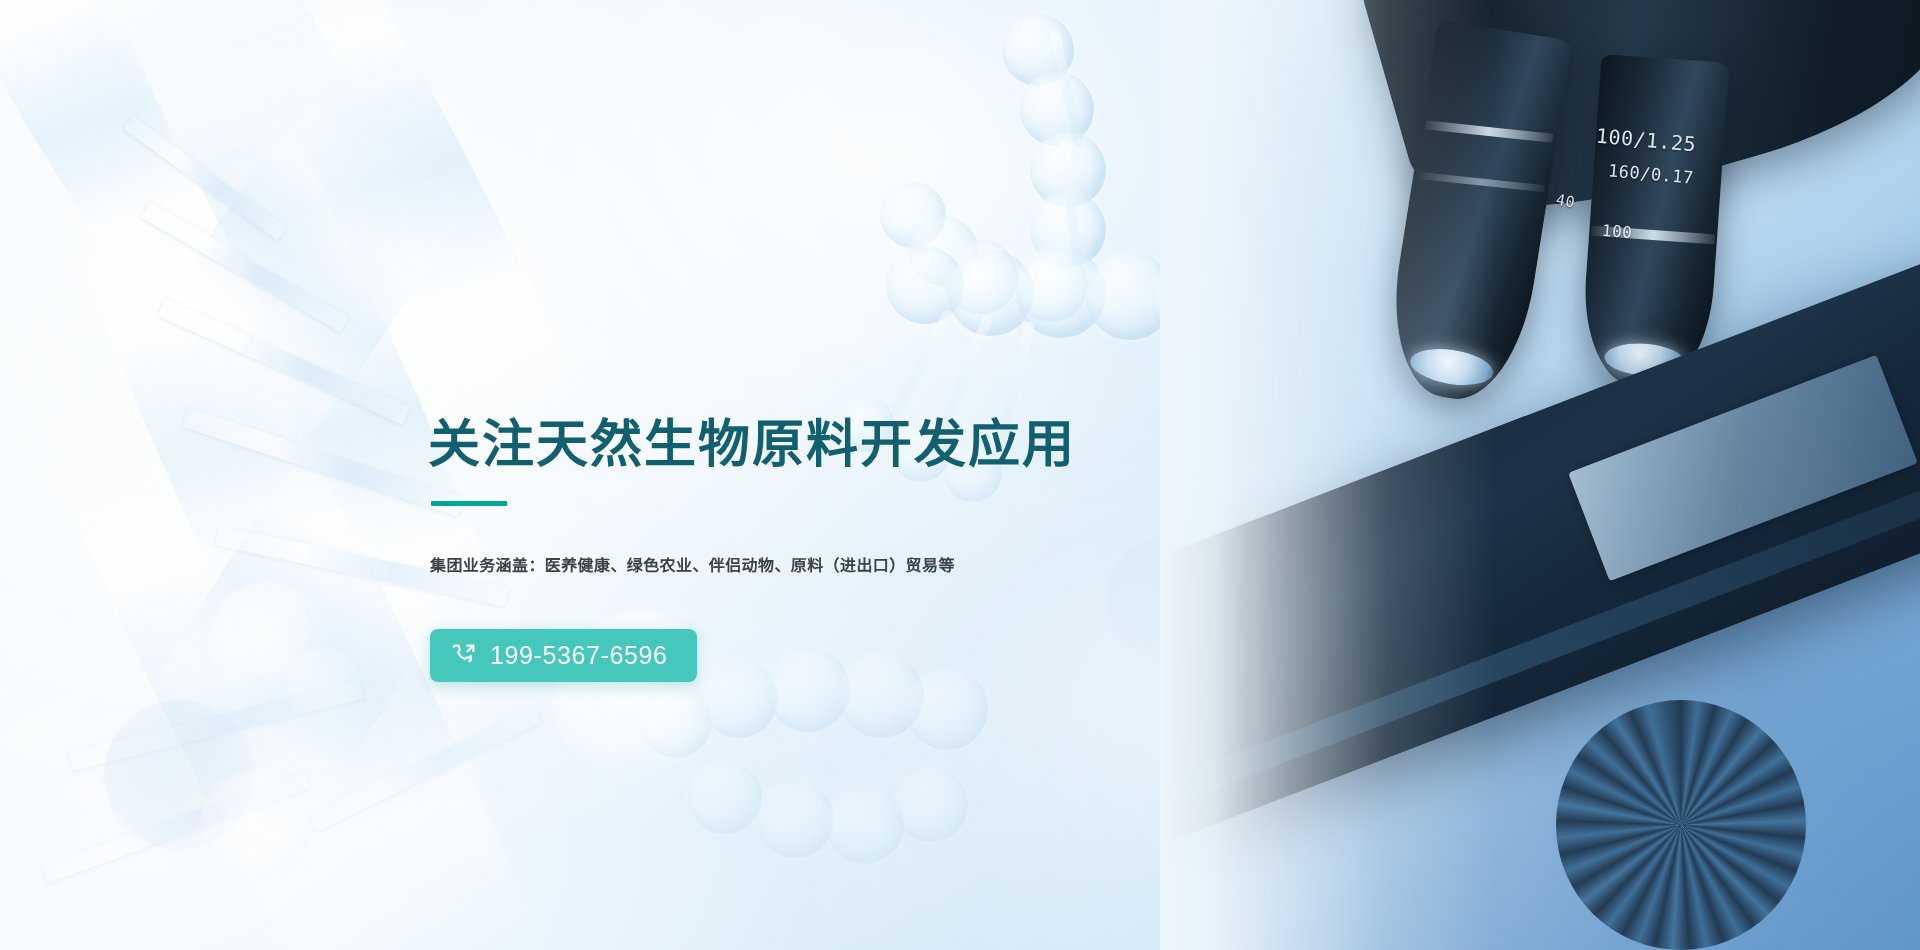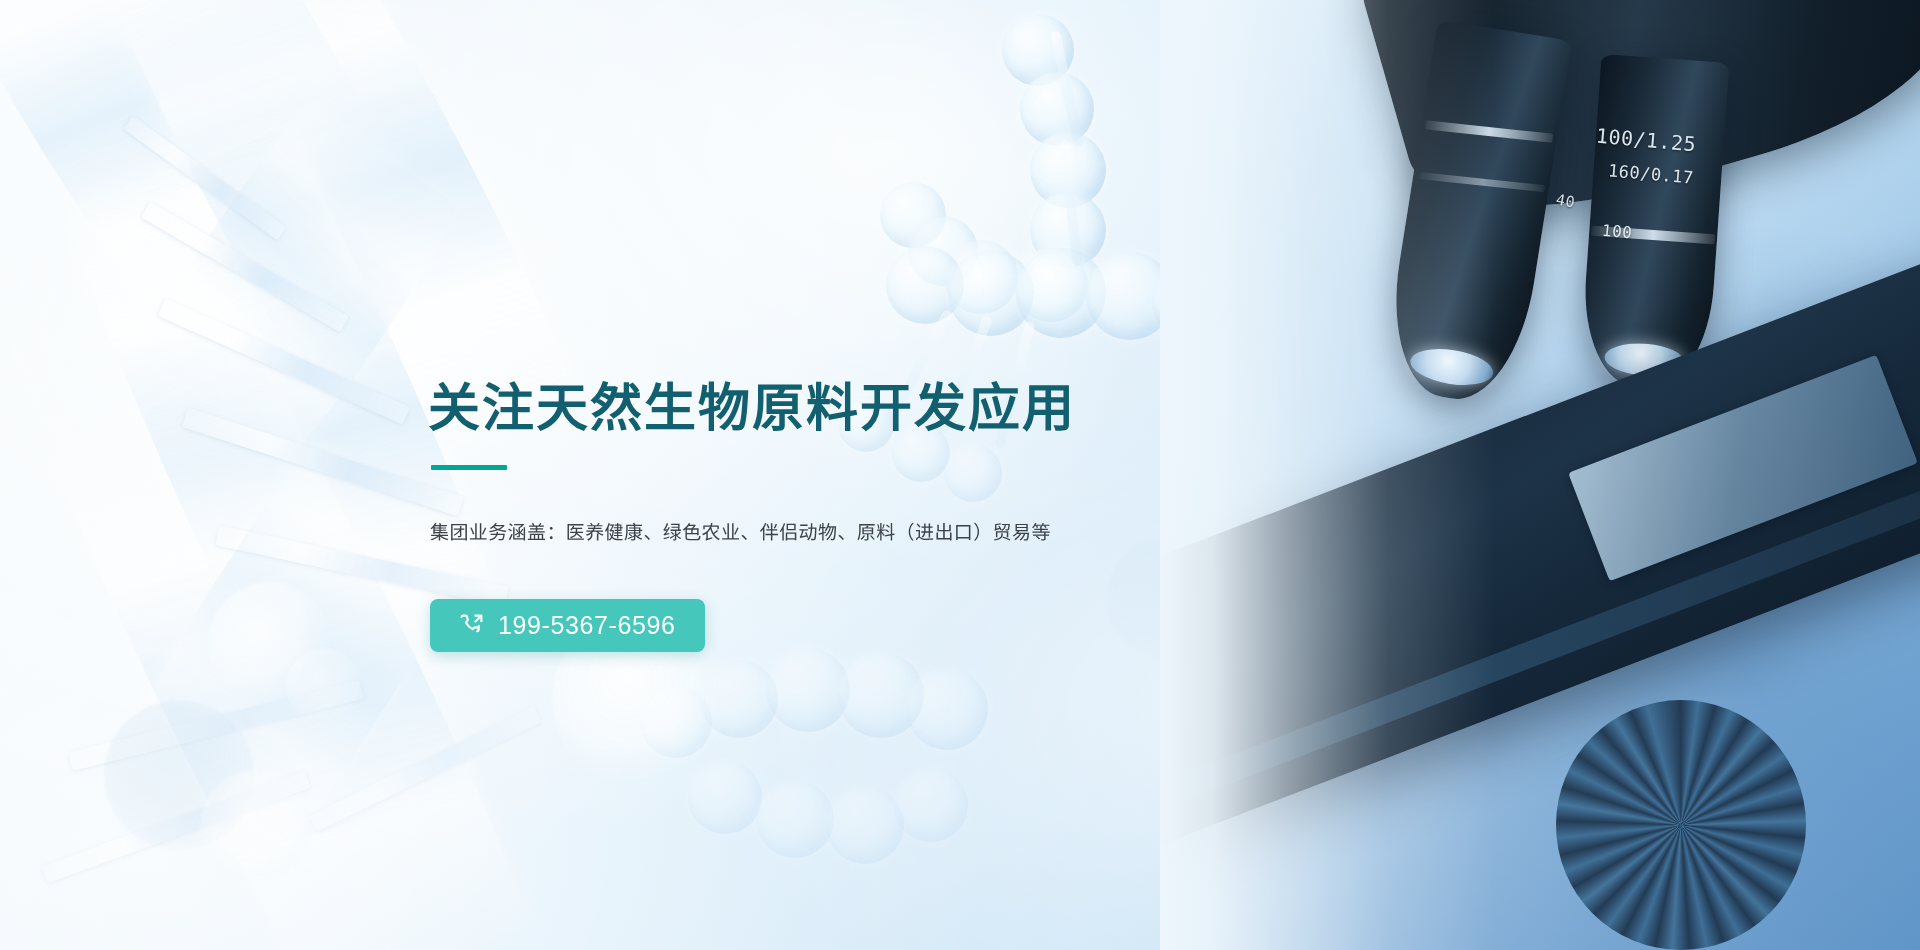--- a/index.html
+++ b/index.html
@@ -202,21 +202,21 @@
         rgba(237,246,252,0.92) 7%,
         rgba(237,246,252,0.58) 17%,
         rgba(237,246,252,0.18) 30%,
         rgba(237,246,252,0) 44%);
   }
 
   
   .content {
     position: absolute;
     left: 428px;
-    top: 380px;
+    top: 416px;
     width: 820px;
     z-index: 10;
   }
   .headline {
     margin: 0;
     font-size: 52px;
     line-height: 1.1;
     font-weight: 700;
     color: #12606f;
     letter-spacing: 2px;
@@ -224,34 +224,35 @@
   }
   .divider {
     width: 76px;
     height: 5px;
     background: #00a795;
     margin: 28px 0 0 3px;
     border-radius: 1px;
   }
   .desc {
     margin: 44px 0 0 2px;
-    font-size: 19px;
+    font-size: 16px;
     line-height: 2.05;
     color: #3c4248;
     letter-spacing: 0.4px;
     max-width: 790px;
+    font-weight: bold;
   }
   .desc-line { display: block; }
 
   .phone-btn {
     display: inline-flex;
     align-items: center;
     gap: 13px;
     margin: 46px 0 0 2px;
-    padding: 13px 30px 13px 28px;
+    padding: 13px 30px 13px 20px;
     background: #45c8bb;
     border: none;
     border-radius: 8px;
     cursor: pointer;
     box-shadow: 0 4px 14px rgba(52,170,158,0.30);
   }
   .phone-icon { width: 27px; height: 27px; display: block; flex: none; }
   .phone-num {
     color: #ffffff;
     font-size: 25px;

